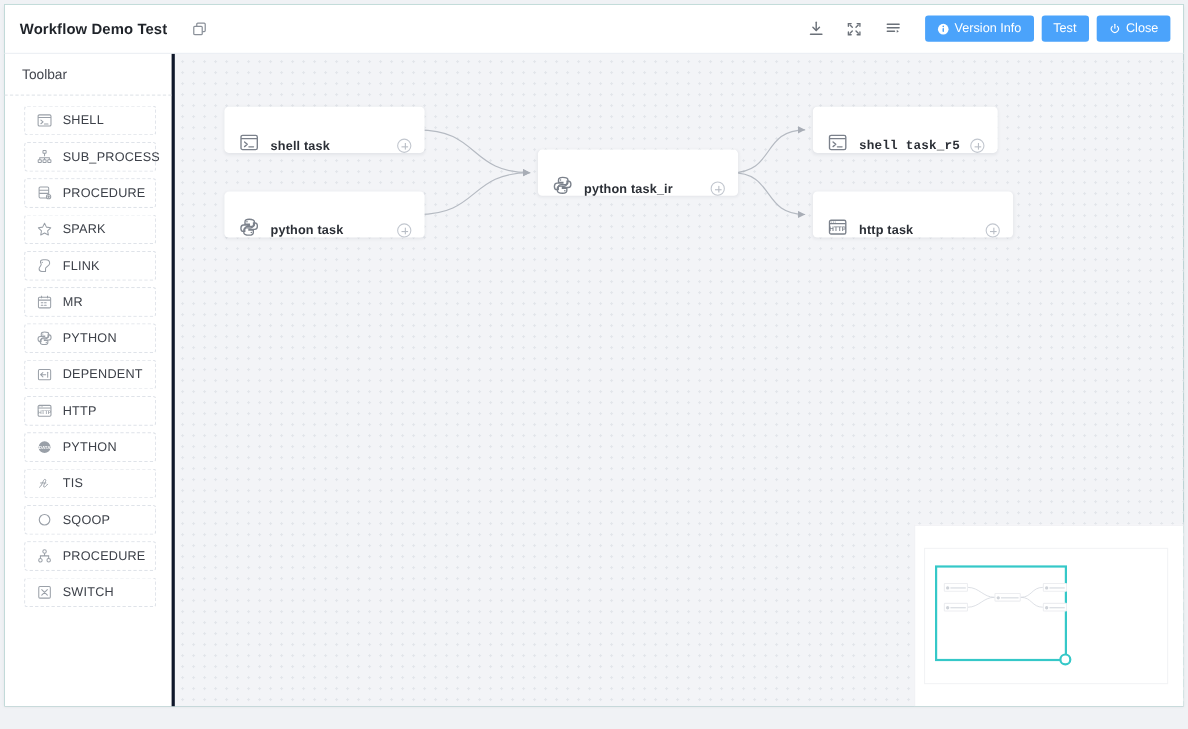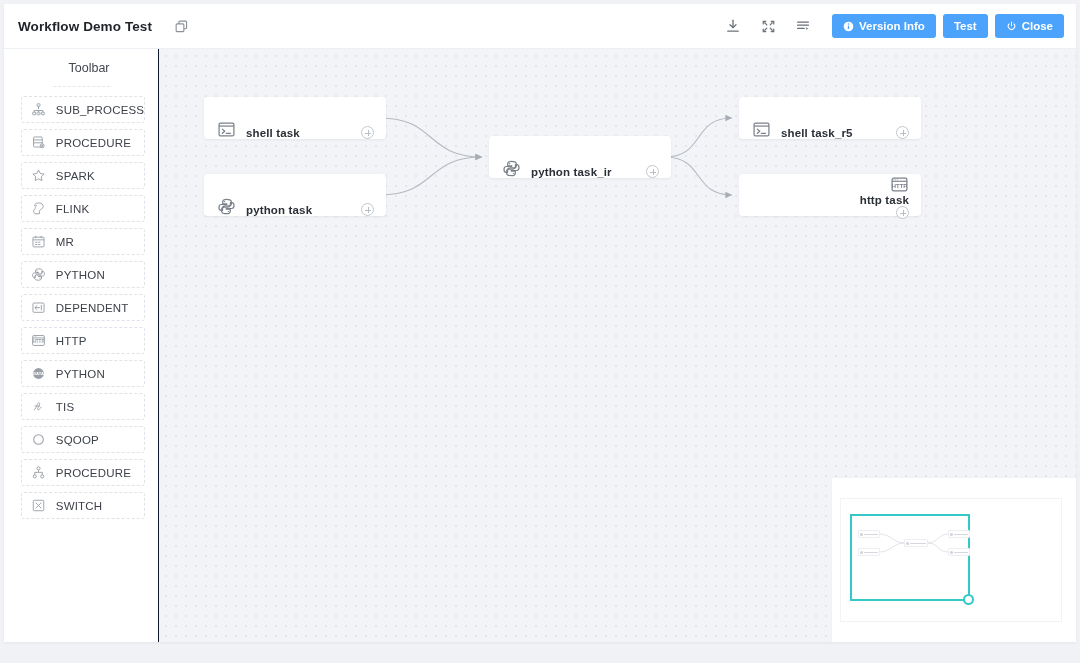--- a/index.html
+++ b/index.html
@@ -46,35 +46,33 @@
   }
   .btn {
     height: 24px; border-radius: 3px;
     font-size: 11.5px; color: #fff;
     background: #4ba3fb;
     display: inline-flex; align-items: center; justify-content: center;
     padding: 0 11px; margin-left: 7px;
     cursor: pointer; white-space: nowrap;
     border: none;
     font-family: "Liberation Sans", sans-serif;
-    font-weight: bold;
   }
   .btn .bi { margin-right: 5px; display: flex; align-items: center; }
 
   
   .body { flex: 1 1 auto; display: flex; min-height: 0; position: relative; }
 
   
   .sidebar {
     width: 155px; flex: 0 0 155px;
     background: #ffffff;
-    border-right: 1px solid #0f172a;
+    border-right: 3px solid #0f172a;
     display: flex; flex-direction: column;
     overflow: hidden;
-    align-items: center;
   }
   .sb-title {
     padding: 12px 0 11px 16px;
     font-size: 12.5px; color: #44474f;
     border-bottom: 1px dashed #e4e7ec;
   }
   .sb-list { padding: 9px 0 0 0; flex: 1 1 auto; }
   .sb-item {
     margin: 0 14px 6px 18px;
     height: 27px;
@@ -231,20 +229,31 @@
       </span>
       <span>Close</span>
     </button>
   </div>
 
   <div class="body">
 
     <div class="sidebar">
       <div class="sb-title">Toolbar</div>
       <div class="sb-list" id="sb-list">
+          <div class="sb-item">
+            <span class="ic">
+              <svg width="15" height="15" viewBox="0 0 20 20" fill="none">
+                <rect x="2.2" y="3.2" width="15.6" height="13.6" rx="1.6" stroke="#9aa0a8" stroke-width="1.3"></rect>
+        <path d="M2.2 6.4h15.6" stroke="#9aa0a8" stroke-width="1.3"></path>
+        <path d="M5.6 9.6l2.6 2.2-2.6 2.2" stroke="#9aa0a8" stroke-width="1.3" stroke-linecap="round" stroke-linejoin="round"></path>
+        <path d="M9.8 14.2h4.4" stroke="#9aa0a8" stroke-width="1.3" stroke-linecap="round"></path>
+              </svg>
+            </span>
+            <span class="lb">SHELL</span>
+          </div>
           <div class="sb-item">
             <span class="ic">
               <svg width="15" height="15" viewBox="0 0 20 20" fill="none" stroke="#9aa0a8" stroke-width="1.25">
         <rect x="8.1" y="2.4" width="3.8" height="3.4" rx=".6"></rect>
         <rect x="2.3" y="13.6" width="3.8" height="3.4" rx=".6"></rect>
         <rect x="8.1" y="13.6" width="3.8" height="3.4" rx=".6"></rect>
         <rect x="13.9" y="13.6" width="3.8" height="3.4" rx=".6"></rect>
         <path d="M10 5.8v3.6M4.2 13.6v-2.3h11.6v2.3M10 11.3v2.3"></path>
               </svg>
             </span>
@@ -413,33 +422,33 @@
               <svg width="19" height="19" viewBox="0 0 20 20" fill="none" stroke="#7b818b" stroke-width="1.3">
         <path d="M10 2.4c-2.6 0-4 1-4 2.6v2.2h4.2v.7H4.6c-1.6 0-2.5 1.1-2.5 3.1s.8 3.1 2.4 3.1h1.3v-2c0-1.6 1.3-2.8 3-2.8h3.8c1.4 0 2.5-1 2.5-2.4V5c0-1.5-1.4-2.6-5.1-2.6z"></path>
         <circle cx="7.9" cy="4.9" r=".75" fill="#7b818b" stroke="none"></circle>
         <path d="M10 17.6c2.6 0 4-1 4-2.6v-2.2H9.8v-.7h5.6c1.6 0 2.5-1.1 2.5-3.1s-.8-3.1-2.4-3.1h-1.3v2c0 1.6-1.3 2.8-3 2.8H7.4c-1.4 0-2.5 1-2.5 2.4V15c0 1.5 1.4 2.6 5.1 2.6z"></path>
         <circle cx="12.1" cy="15.1" r=".75" fill="#7b818b" stroke="none"></circle>
               </svg>
             </span>
             <span class="nlabel">python task_ir</span>
             <span class="plug"></span>
           </div>
-          <div class="node" style="left: 580px; top: 48px; width: 182px; height: 42px;">
+          <div class="node" style="left: 580px; top: 48px; width: 168px; height: 42px; font-family: Liberation Mono, monospace;">
             <span class="nic">
               <svg width="19" height="19" viewBox="0 0 20 20" fill="none">
                 <rect x="2.2" y="3.2" width="15.6" height="13.6" rx="1.6" stroke="#7b818b" stroke-width="1.3"></rect>
         <path d="M2.2 6.4h15.6" stroke="#7b818b" stroke-width="1.3"></path>
         <path d="M5.6 9.6l2.6 2.2-2.6 2.2" stroke="#7b818b" stroke-width="1.3" stroke-linecap="round" stroke-linejoin="round"></path>
         <path d="M9.8 14.2h4.4" stroke="#7b818b" stroke-width="1.3" stroke-linecap="round"></path>
               </svg>
             </span>
             <span class="nlabel">shell task_r5</span>
             <span class="plug"></span>
           </div>
-          <div class="node" style="left: 580px; top: 125px; width: 182px; height: 42px; flex-direction: column;">
+          <div class="node" style="left: 580px; top: 125px; width: 182px; height: 42px;">
             <span class="nic">
               <svg width="19" height="19" viewBox="0 0 20 20" fill="none">
                 <rect x="2.2" y="3.4" width="15.6" height="13.2" rx="1.5" stroke="#7b818b" stroke-width="1.3"></rect>
         <path d="M2.2 6.6h15.6" stroke="#7b818b" stroke-width="1.2"></path>
         <circle cx="4.3" cy="5" r=".5" fill="#7b818b"></circle>
                 <circle cx="6" cy="5" r=".5" fill="#7b818b"></circle>
                 <circle cx="7.7" cy="5" r=".5" fill="#7b818b"></circle>
         <text x="10" y="13.8" text-anchor="middle" font-family="Liberation Sans, sans-serif" font-size="6.2" font-weight="bold" fill="#7b818b">HTTP</text>
               </svg>
             </span>

